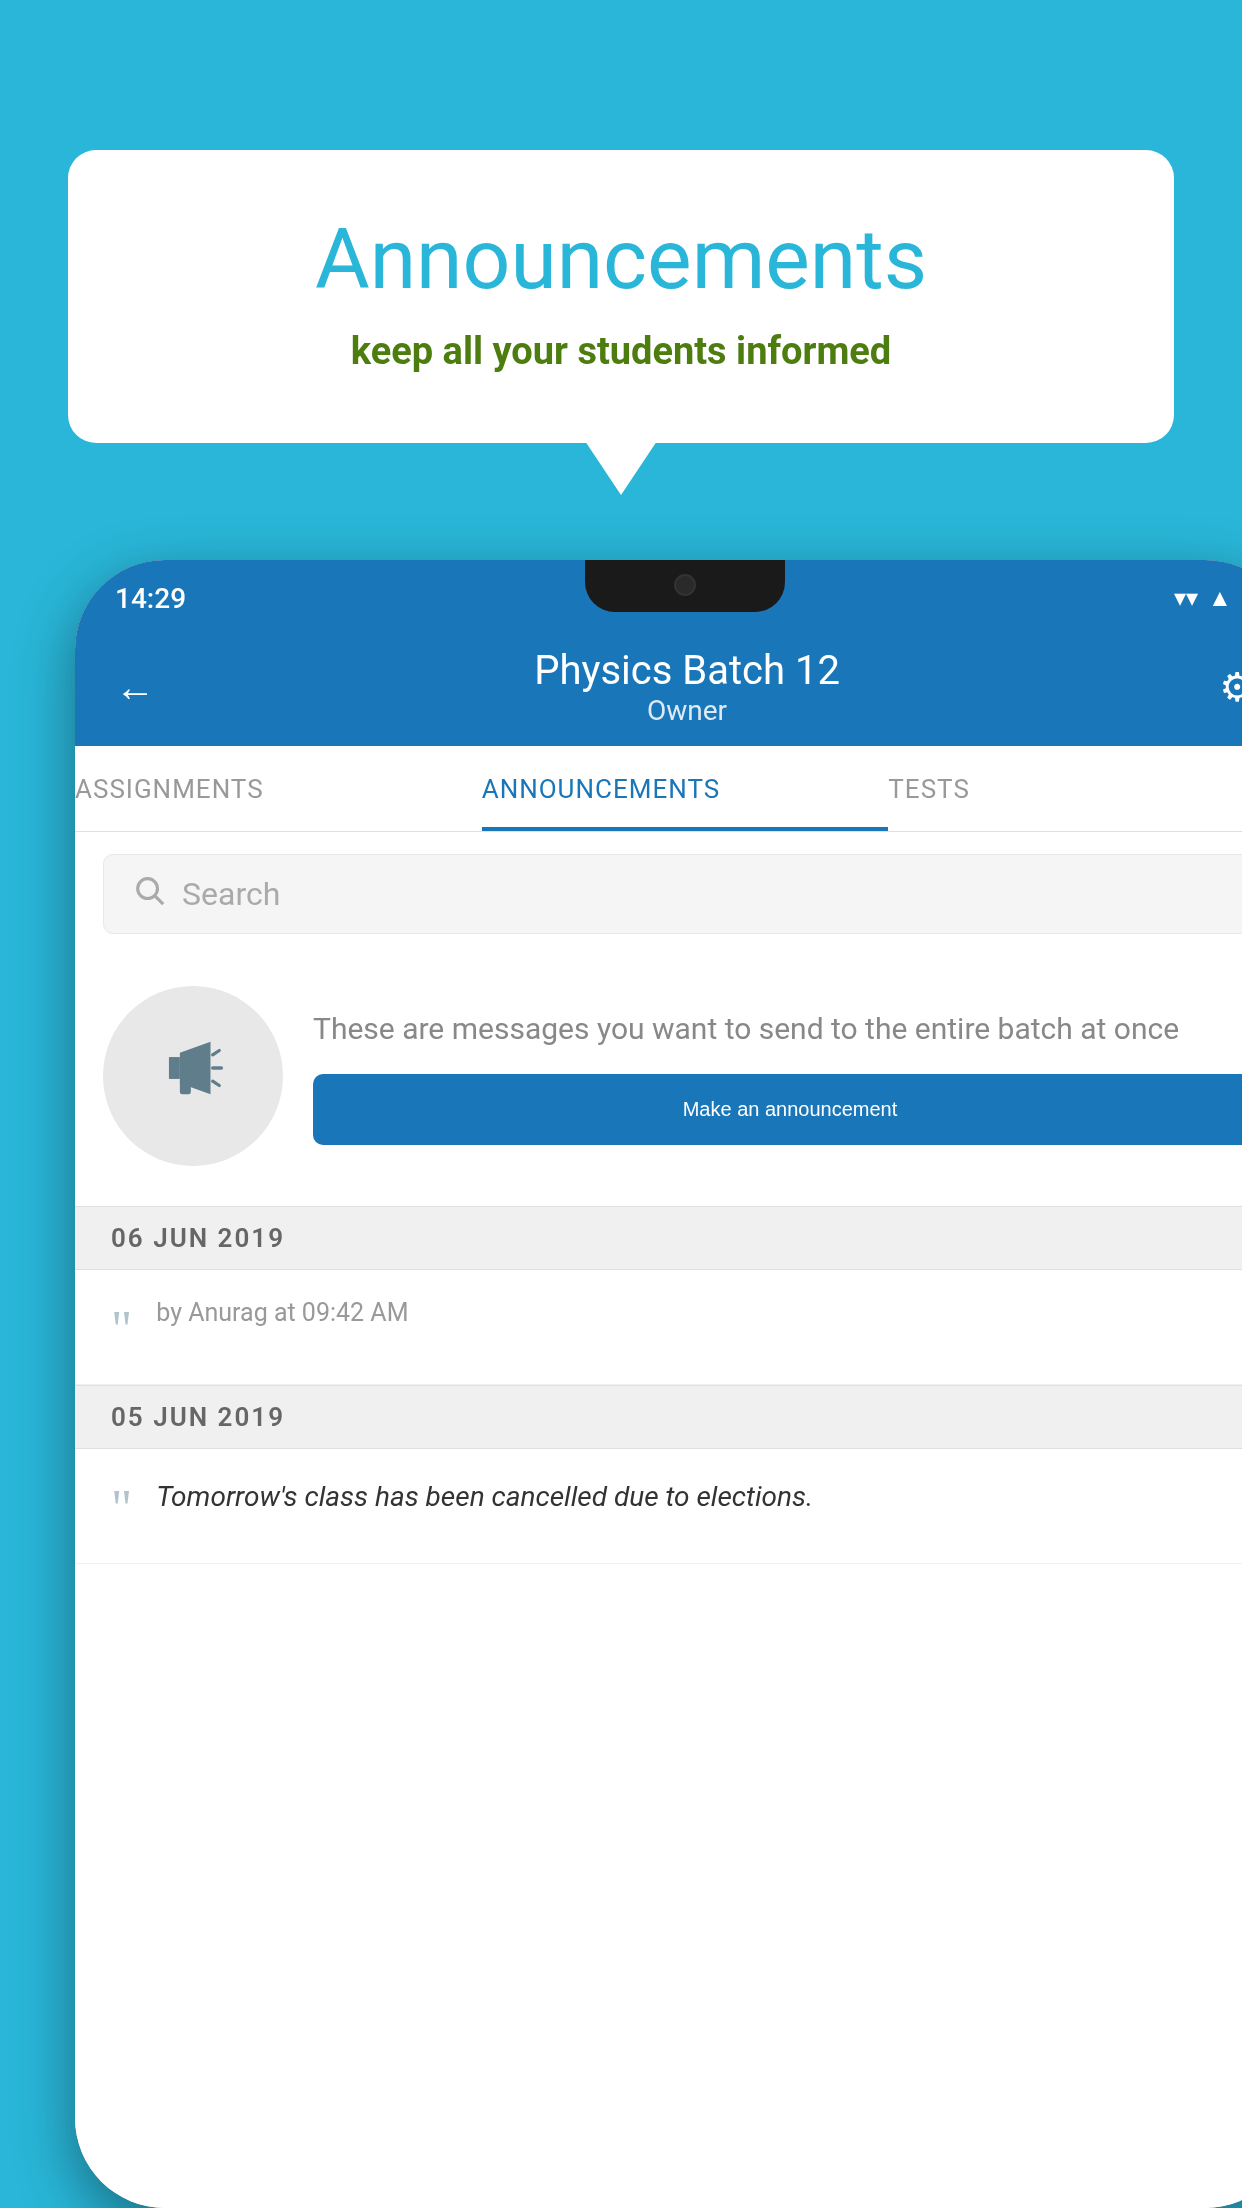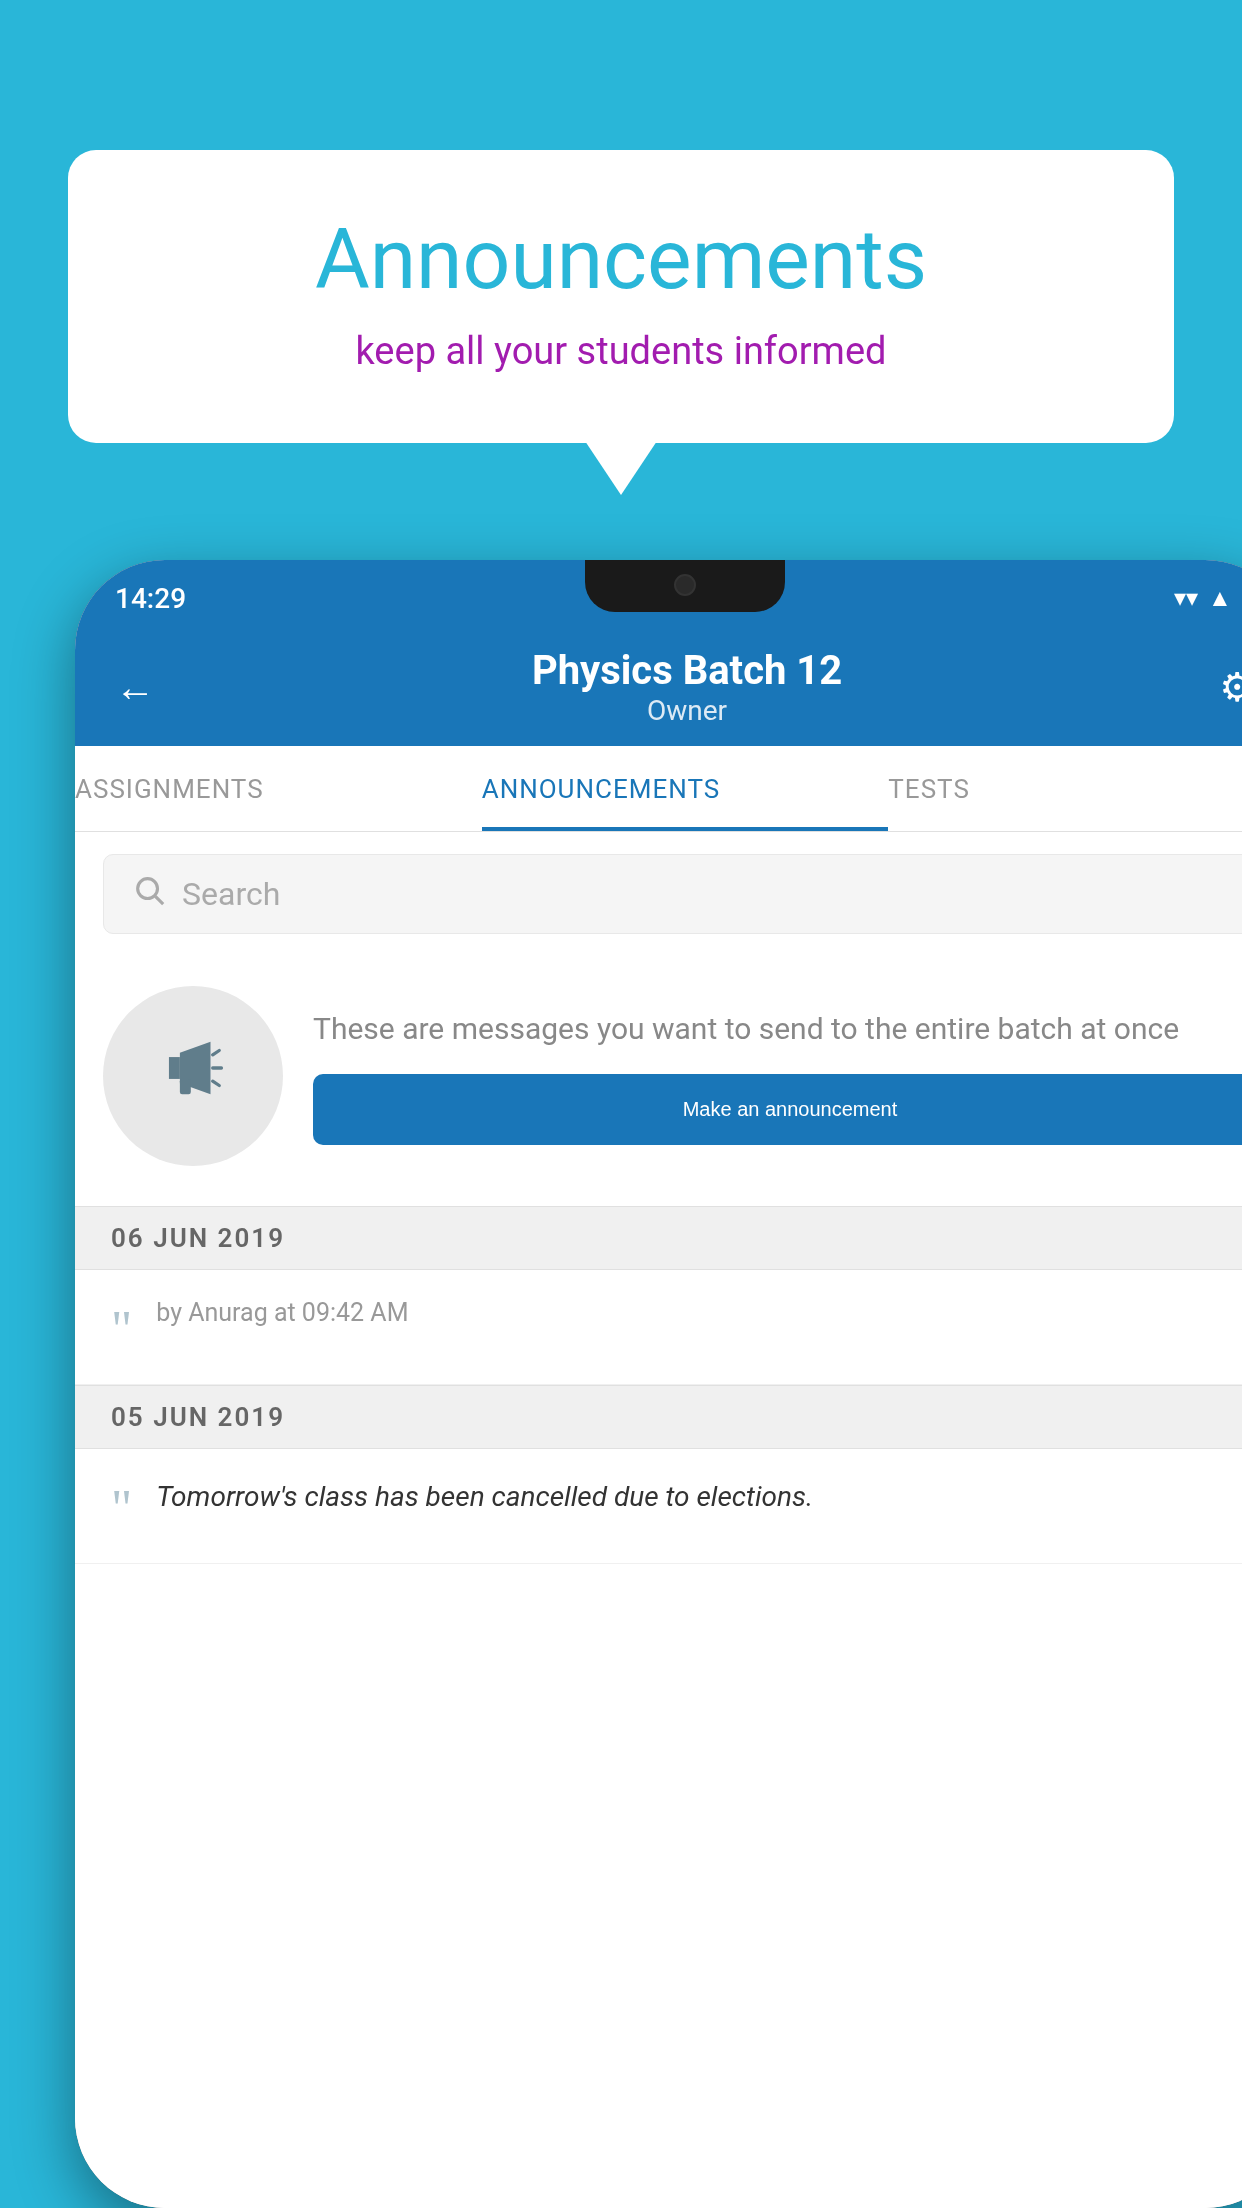--- a/index.html
+++ b/index.html
@@ -44,22 +44,22 @@
 
     .bubble-title {
       font-size: 84px;
       color: #29b6d8;
       font-weight: 400;
       margin-bottom: 20px;
     }
 
     .bubble-subtitle {
       font-size: 38px;
-      color: #a21caf;
-      font-weight: 400;
+      color: #4d7c0f;
+      font-weight: 700;
     }
 
     
     .phone-mockup {
       position: absolute;
       top: 560px;
       left: 75px;
       right: 75px;
       width: 1220px;
       height: 1648px;
@@ -146,21 +146,21 @@
       cursor: pointer;
     }
 
     .header-title-block {
       text-align: center;
     }
 
     .header-title {
       color: white;
       font-size: 40px;
-      font-weight: 700;
+      font-weight: 400;
     }
 
     .header-subtitle {
       color: rgba(255,255,255,0.85);
       font-size: 28px;
       font-weight: 400;
     }
 
     .header-gear {
       color: white;

